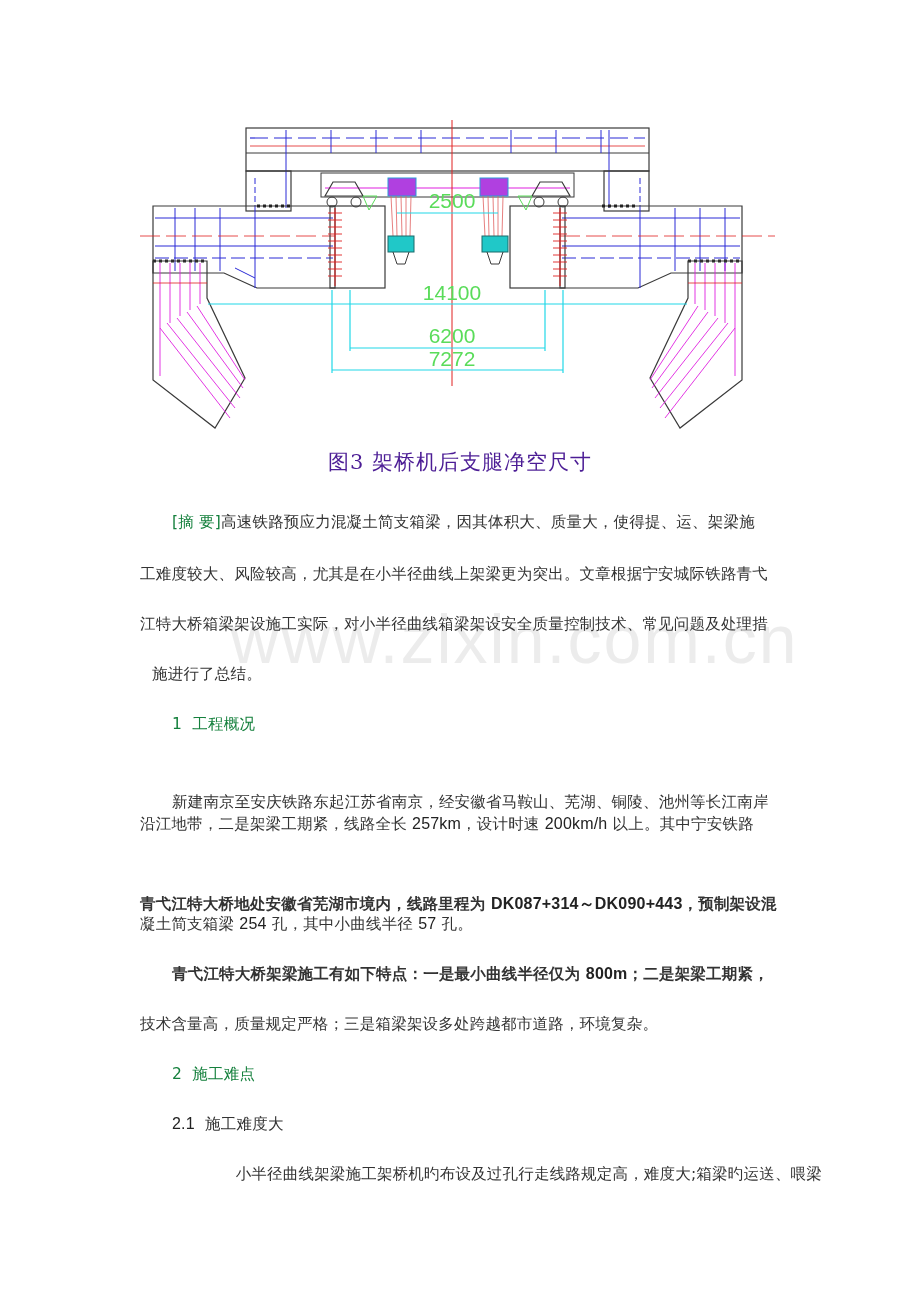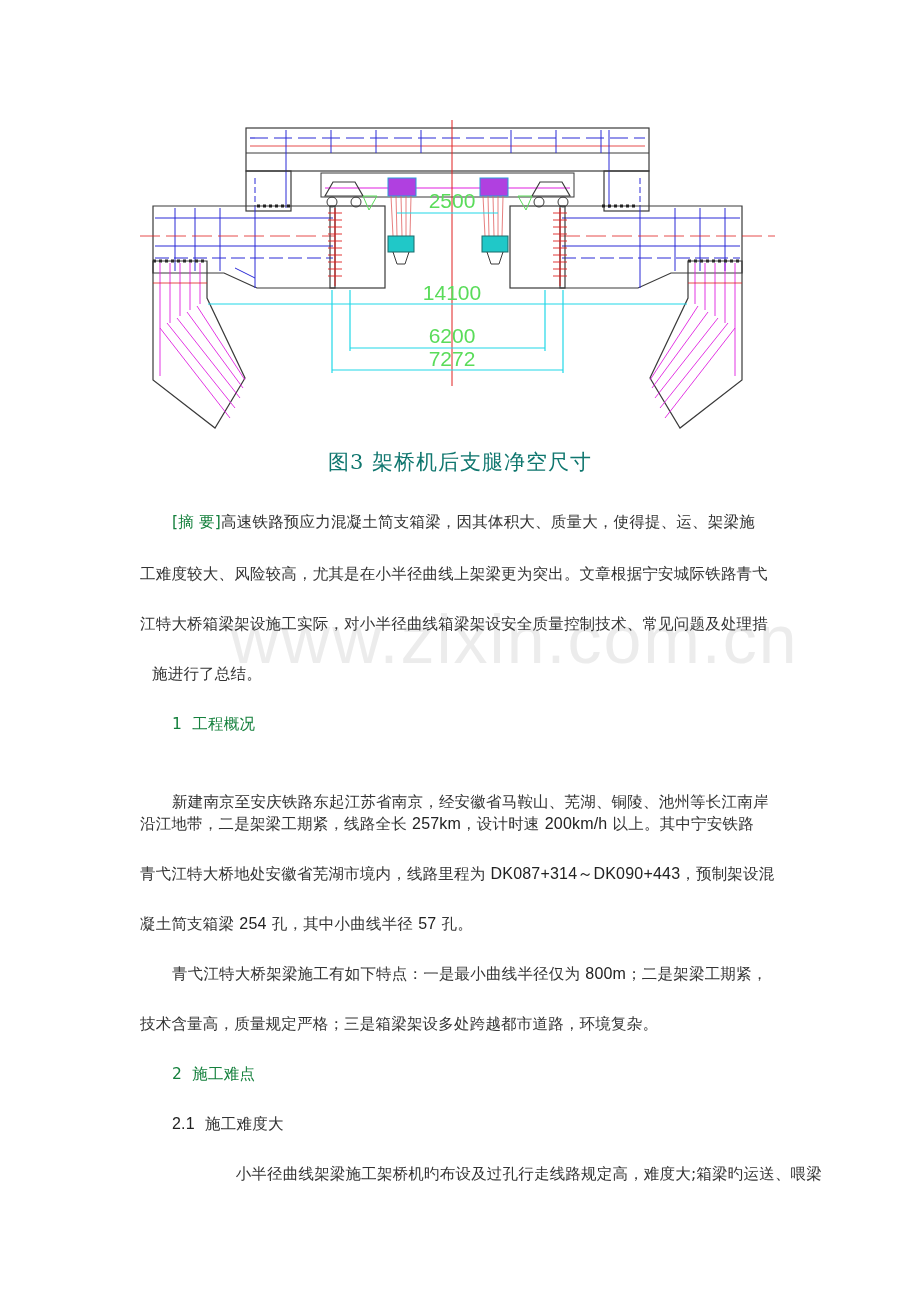--- a/index.html
+++ b/index.html
@@ -1,21 +1,21 @@
 <!DOCTYPE html>
 <html><head>
 <meta charset="utf-8">
 <style>
   html, body { margin: 0; padding: 0; background: #ffffff; }
   body { width: 920px; height: 1302px; position: relative; overflow: hidden;
          font-family: "DejaVu Sans", "Liberation Sans", sans-serif; color: #222; }
   .figure { position: absolute; left: 135px; top: 118px; width: 650px; height: 325px; }
   .figure svg { width: 650px; height: 325px; display: block; }
   .caption { position: absolute; left: 0; width: 920px; top: 448px; text-align: center;
-             font-family: "DejaVu Serif", "Liberation Serif", serif; font-size: 21px; color: #0f766e; letter-spacing: 1px; }
+             font-family: "DejaVu Serif", "Liberation Serif", serif; font-size: 21px; color: #4c1d95; letter-spacing: 1px; }
   .line { position: absolute; left: 140px; width: 650px; font-size: 15.5px; color: #333;
           white-space: nowrap; letter-spacing: 0.2px; }
   .indent { padding-left: 32px; }
   .bold { font-weight: normal; color: #15803d; }
   .num { font-family: "Liberation Sans", sans-serif; font-size: 16px; color: #222; }
   .watermark { position: absolute; left: 230px; top: 600px; font-family: "Liberation Sans", sans-serif;
                font-size: 68px; color: rgba(200,200,200,0.35); letter-spacing: 2px; pointer-events: none; }
 </style>
 </head>
 <body>
@@ -195,27 +195,27 @@
 <div class="line" style="top:614px;">江特大桥箱梁架设施工实际，对小半径曲线箱梁架设安全质量控制技术、常见问题及处理措</div>
 <div class="line" style="top:664px;margin-left:12px;">施进行了总结。</div>
 
 <div class="line indent bold" style="top:714px;">
   <span>1</span>&nbsp; <span>工程概况</span>
 </div>
 <div class="line indent" style="top:764px;margin-top:28px;">新建南京至安庆铁路东起江苏省南京，经安徽省马鞍山、芜湖、铜陵、池州等长江南岸</div>
 <div class="line" style="top:814px;">
   <span>沿江地带，二是架梁工期紧，线路全长 </span><span class="num">257km</span><span>，设计时速  </span><span class="num">200km/h</span><span> 以上。其中宁安铁路</span>
 </div>
-<div class="line" style="top:864px;">
+<div class="line" style="top:894px;font-weight:bold;">
   <span>青弋江特大桥地处安徽省芜湖市境内，线路里程为 </span><span class="num">DK087+314～DK090+443</span><span>，预制架设混</span>
 </div>
 <div class="line" style="top:914px;">
   <span>凝土简支箱梁 </span><span class="num">254</span><span>  孔，其中小曲线半径 </span><span class="num">57</span><span> 孔。</span>
 </div>
-<div class="line indent" style="top:964px;">
+<div class="line indent" style="top:964px;font-weight:bold;">
   <span>青弋江特大桥架梁施工有如下特点：一是最小曲线半径仅为 </span><span class="num">800m</span><span>；二是架梁工期紧，</span>
 </div>
 <div class="line" style="top:1014px;">技术含量高，质量规定严格；三是箱梁架设多处跨越都市道路，环境复杂。</div>
 
 <div class="line indent bold" style="top:1064px;">
   <span>2</span>&nbsp; <span>施工难点</span>
 </div>
 <div class="line indent" style="top:1114px;">
   <span class="num">2.1</span>&nbsp; <span>施工难度大</span>
 </div>

